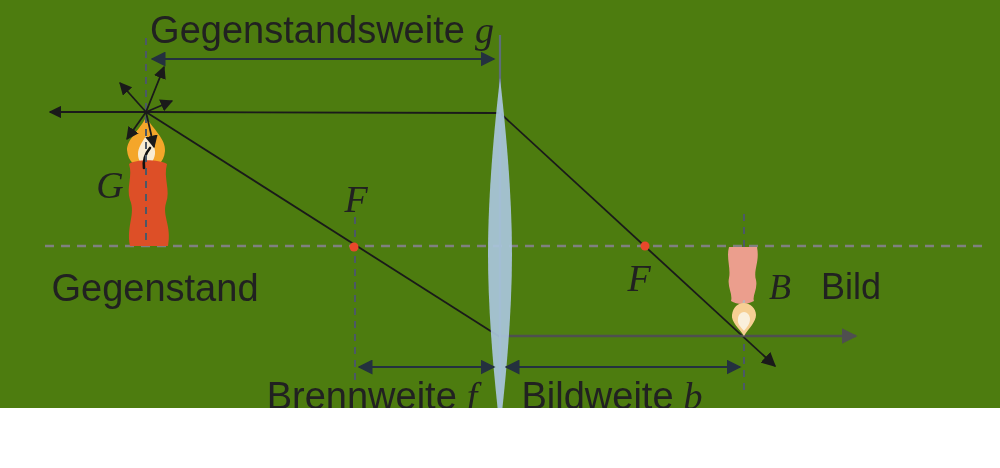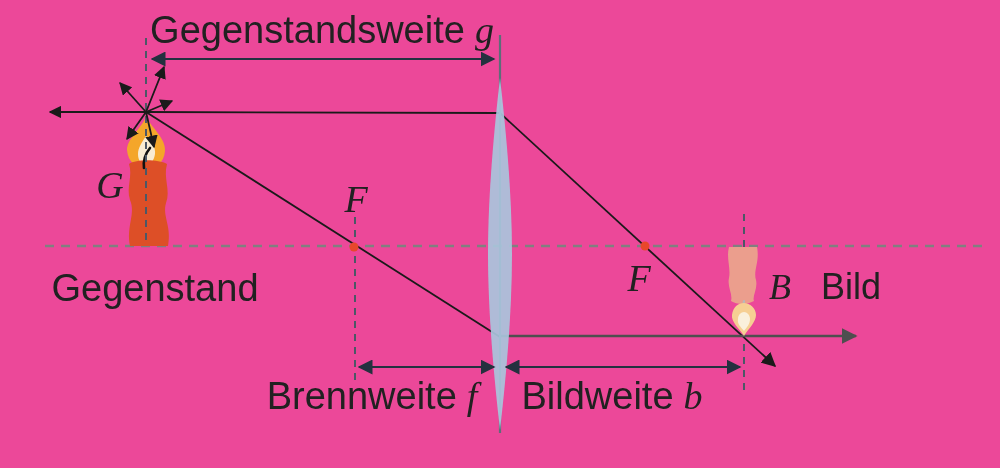--- a/index.html
+++ b/index.html
@@ -1,16 +1,16 @@
 <!DOCTYPE html>
 <html><head>
 <meta charset="utf-8">
 <style>
   html,body{margin:0;padding:0;background:#ffffff;}
-  .stage{position:relative;width:1000px;height:468px;background:#ec4899;overflow:hidden;}
+  .stage{position:relative;width:1000px;height:408px;background:#4d7c0f;overflow:hidden;}
   svg{display:block;}
   text{font-family:"Liberation Sans","DejaVu Sans",sans-serif;fill:#212121;}
   .lbl{font-size:38px;}
   .lbl-sm{font-size:36px;}
   .math{font-family:"Liberation Serif","DejaVu Serif",serif;font-style:italic;font-size:38px;}
   .math-sym{font-family:"Liberation Serif","DejaVu Serif",serif;font-style:italic;font-size:36px;}
 </style>
 </head>
 <body>
 

